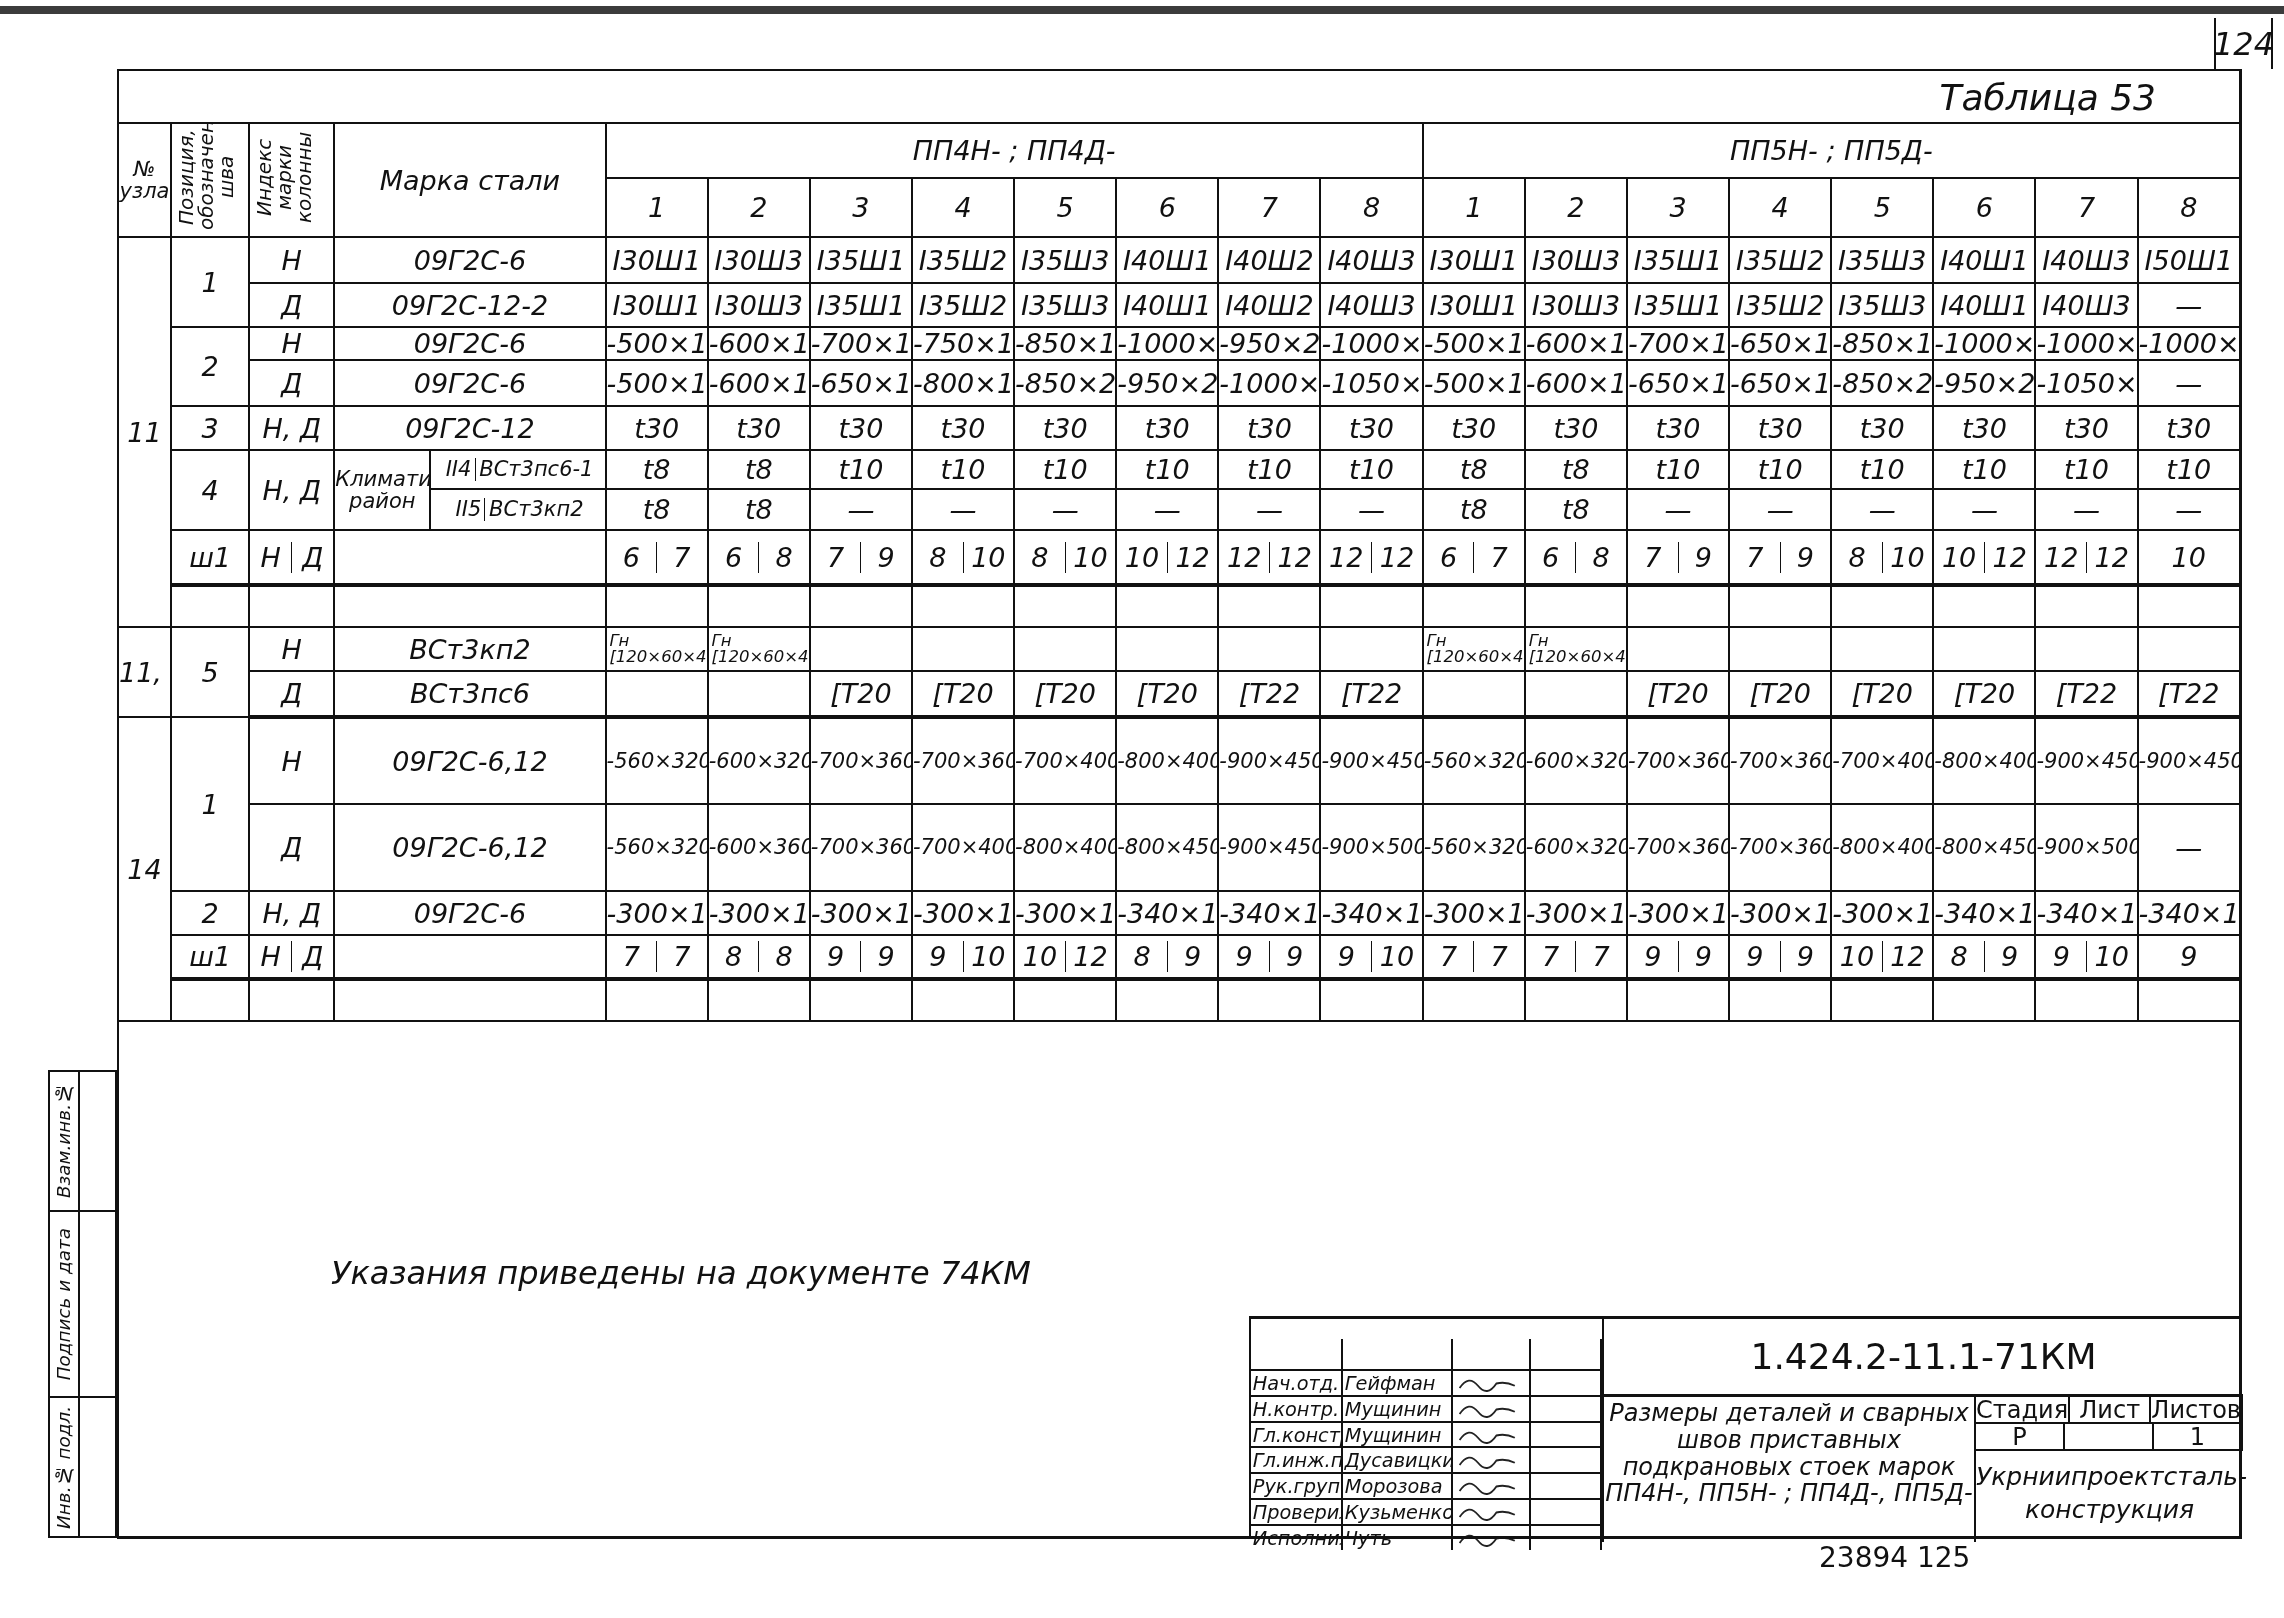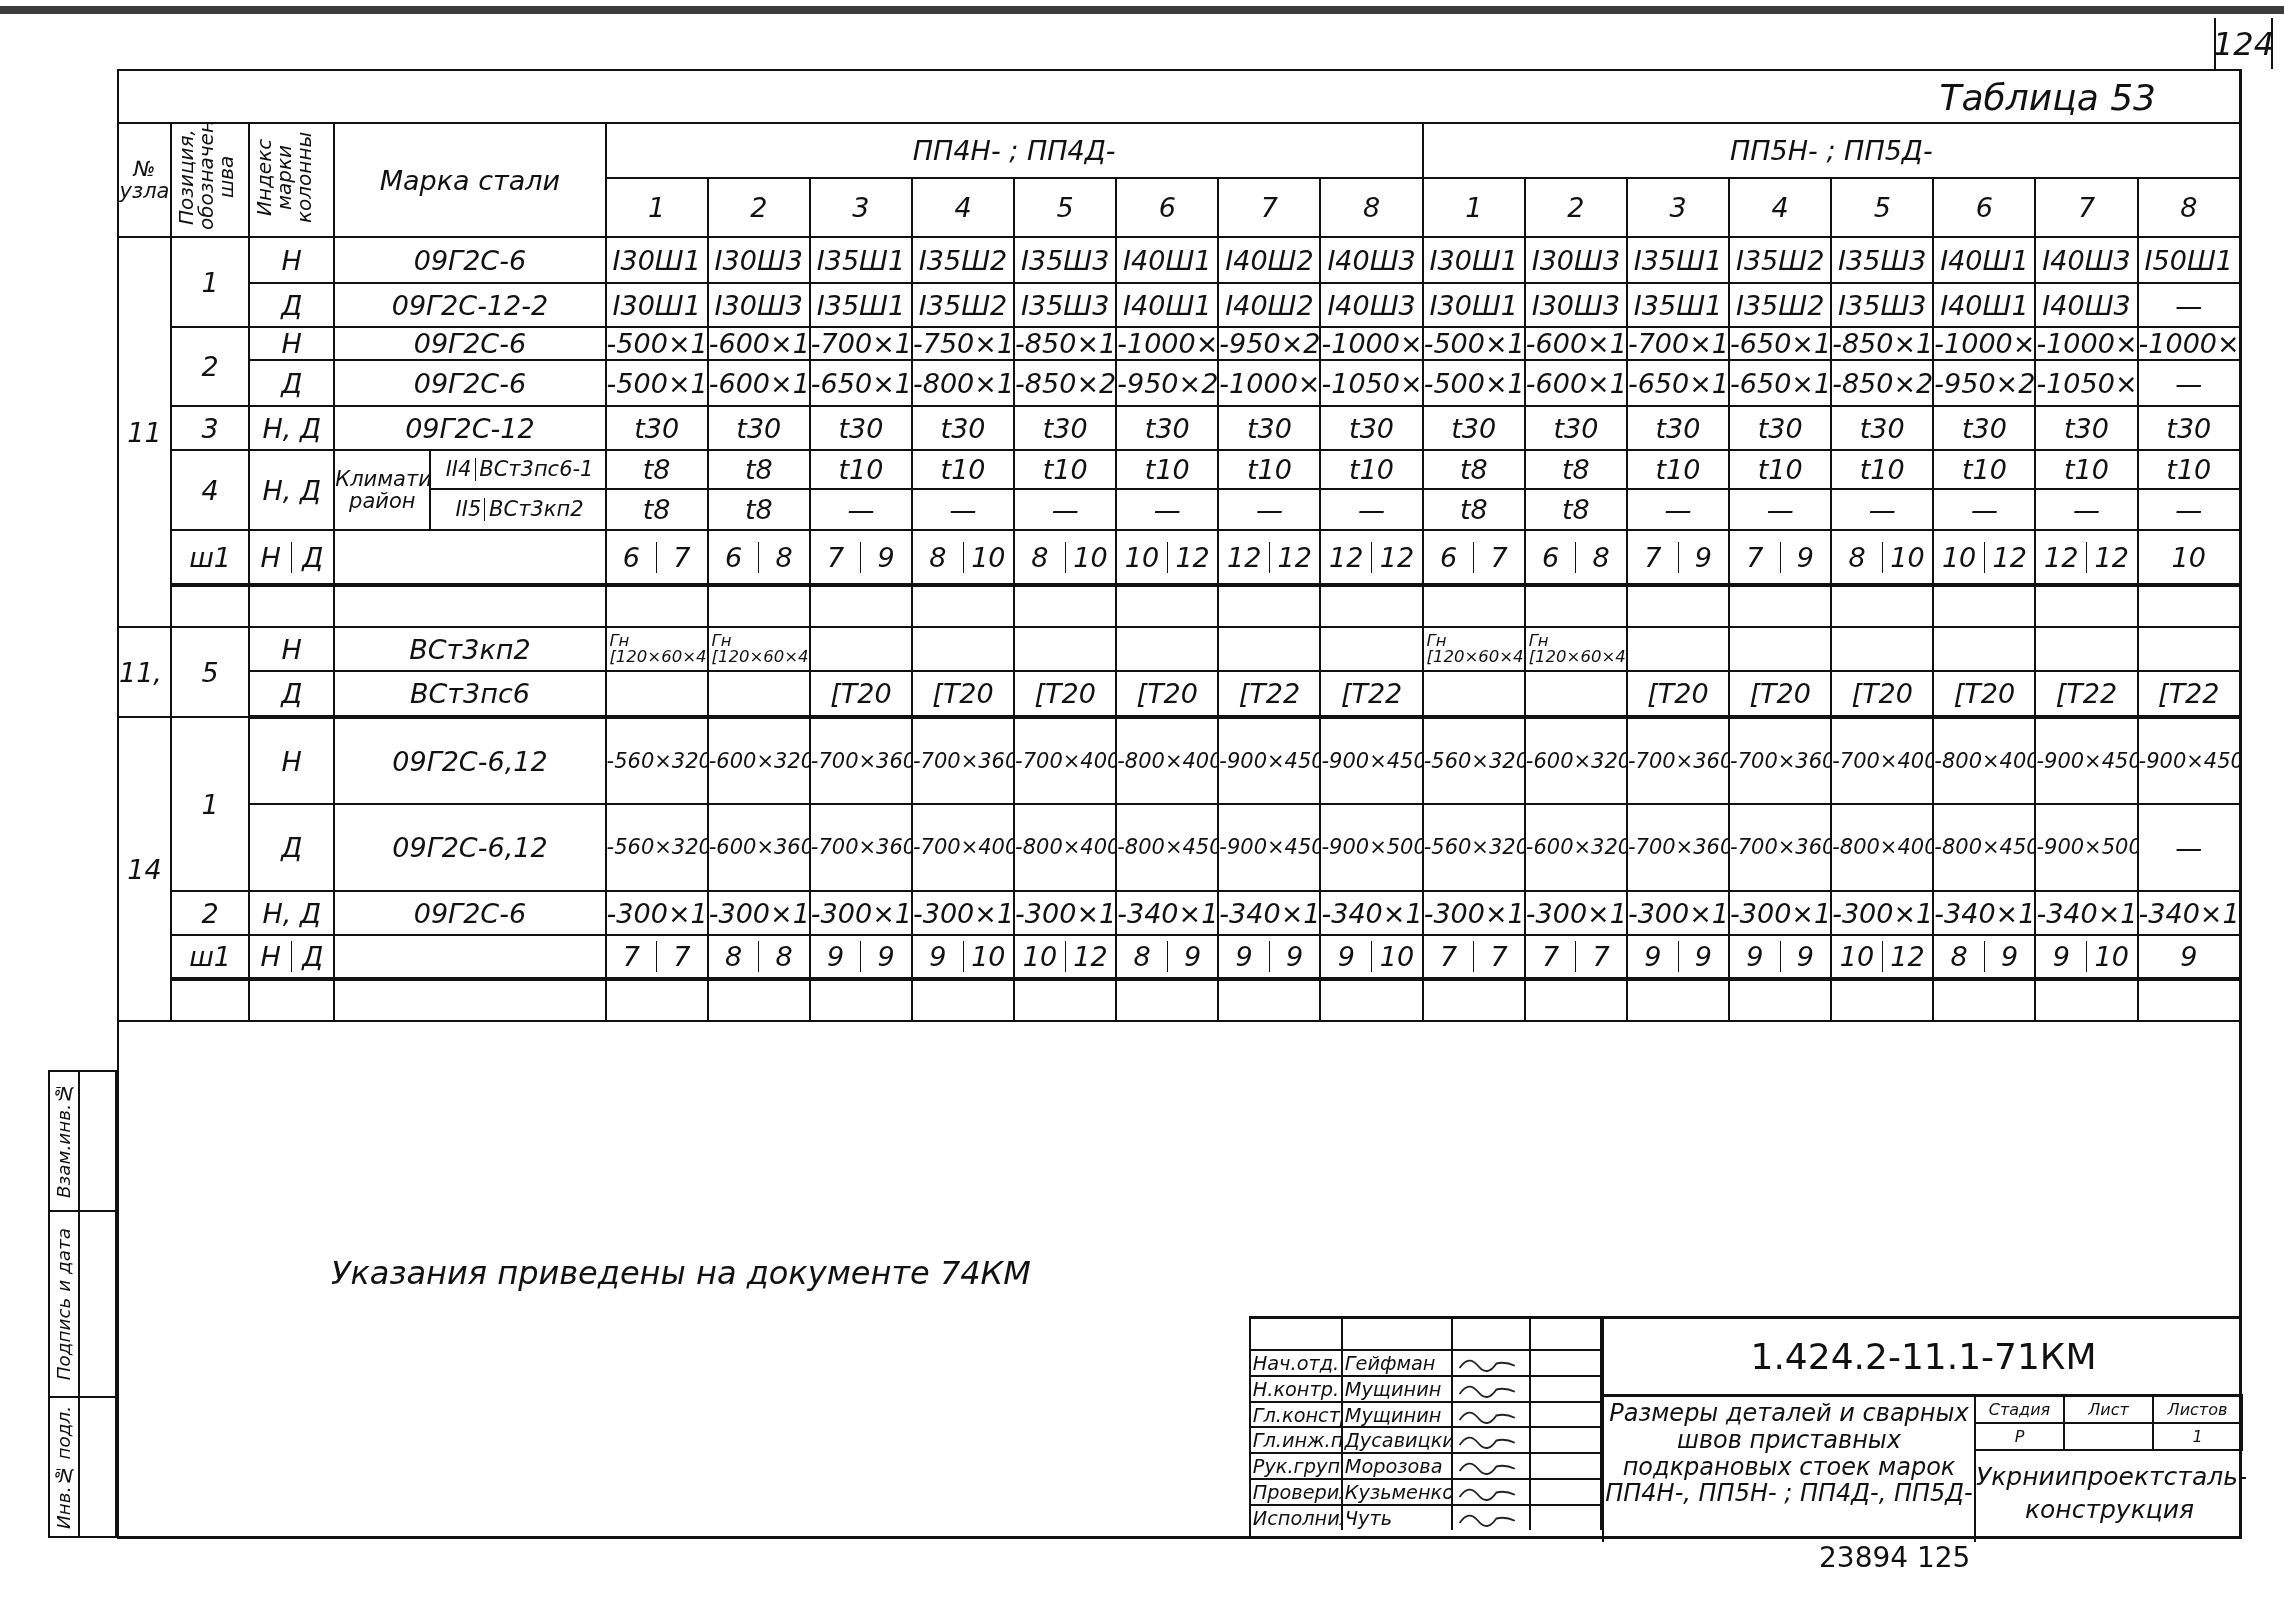--- a/index.html
+++ b/index.html
@@ -22,27 +22,27 @@
   .split span{flex:1;display:flex;align-items:center;justify-content:center;}
   .split span:first-child{border-right:1.8px solid #111;}
   .note{position:absolute;left:331px;top:1254px;font-size:32px;}
   .stamp{position:absolute;left:48px;top:1070px;width:69px;height:468px;border:2.8px solid #111;box-sizing:border-box;display:flex;flex-direction:column;}
   .stamp div{border-bottom:2.3px solid #111;display:flex;}
   .stamp div:last-child{border-bottom:none;}
   .stamp .lbl{width:27.6px;border-right:2.3px solid #111;display:flex;align-items:center;justify-content:center;}
   .stamp .lbl span{writing-mode:vertical-rl;transform:rotate(180deg);font-size:18.4px;font-style:italic;white-space:nowrap;}
   .tb{position:absolute;left:1249px;top:1316px;width:992px;height:223px;border-top:3.2px solid #111;border-left:2.8px solid #111;box-sizing:border-box;}
   .tb-left{position:absolute;left:0;top:0;width:351px;height:100%;}
-  .tb-row{position:absolute;left:0;width:351px;height:26px;border-top:2.3px solid #111;box-sizing:border-box;}
+  .tb-row{position:absolute;left:0;width:351px;height:26px;border-top:2.3px solid #111;box-sizing:border-box;margin-top:20px;}
   .tb-row .c{position:absolute;top:0;height:100%;border-right:2.3px solid #111;box-sizing:border-box;font-size:19.3px;font-style:italic;white-space:nowrap;overflow:hidden;display:flex;align-items:center;padding-left:1.8px;}
   .code{position:absolute;left:351px;top:0;width:641px;height:78px;border-left:2.8px solid #111;border-bottom:3.2px solid #111;box-sizing:border-box;display:flex;align-items:center;justify-content:center;font-size:36px;}
   .tb-name{position:absolute;left:351px;top:78px;width:372px;height:145px;border-left:2.8px solid #111;box-sizing:border-box;text-align:center;font-size:24px;font-style:italic;line-height:1.12;padding-top:2.8px;}
   .tb-meta{position:absolute;left:723px;top:78px;width:269px;height:145px;border-left:2.3px solid #111;box-sizing:border-box;}
   .tb-meta .hdr,.tb-meta .val{display:flex;height:25px;border-bottom:2.3px solid #111;}
-  .tb-meta .hdr span,.tb-meta .val span{flex:1;border-right:2.3px solid #111;display:flex;align-items:center;justify-content:center;font-size:16px;font-style:italic;}
+  .tb-meta .hdr span,.tb-meta .val span{flex:1;border-right:2.3px solid #111;display:flex;align-items:center;justify-content:center;font-size:24px;}
   .tb-org{text-align:center;font-size:25px;font-style:italic;padding-top:10px;line-height:1.3;}
   .bottom-line{position:absolute;left:117px;top:1536px;width:2124px;height:3.2px;background:#111;}
   .rightline{position:absolute;left:2239px;top:69px;width:2.8px;height:1470px;background:#111;}
   .footnum{position:absolute;left:1819px;top:1541px;font-size:28px;}
 </style>
 </head>
 <body>
 
 <div class="topbar"></div>
 <div class="frame"></div>

